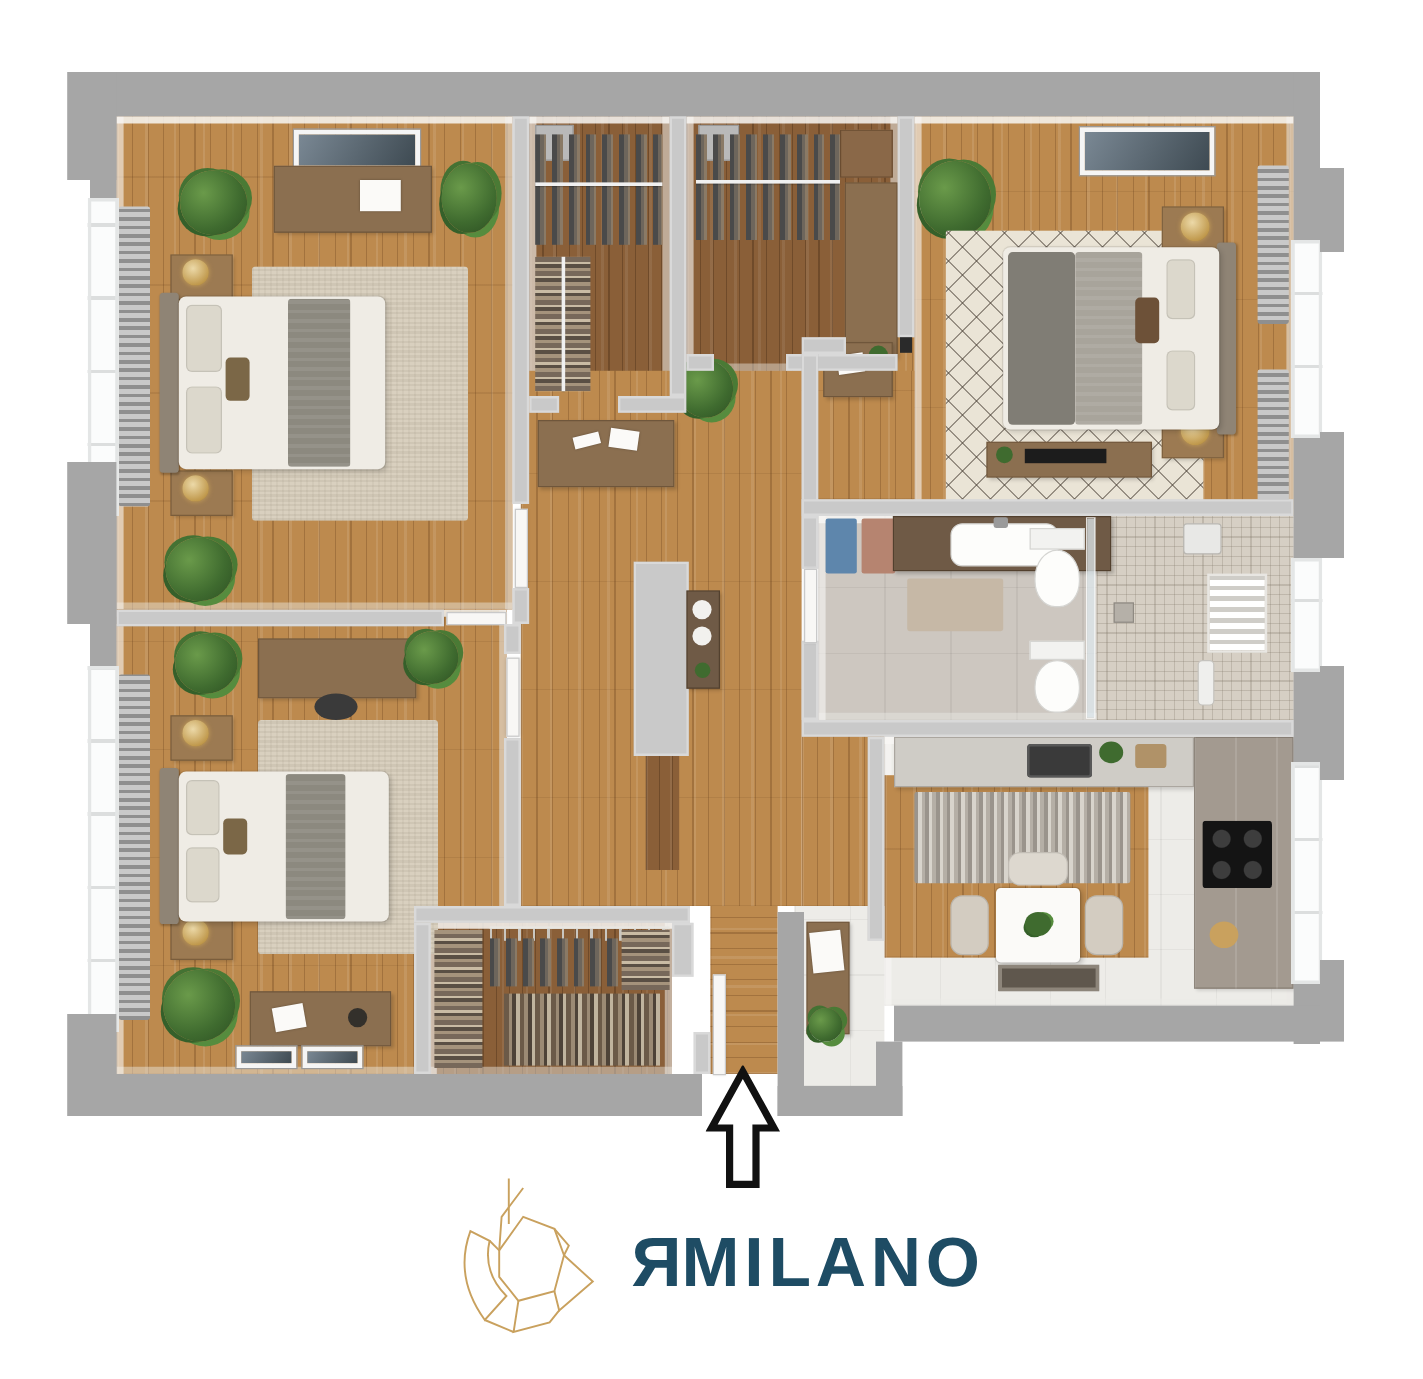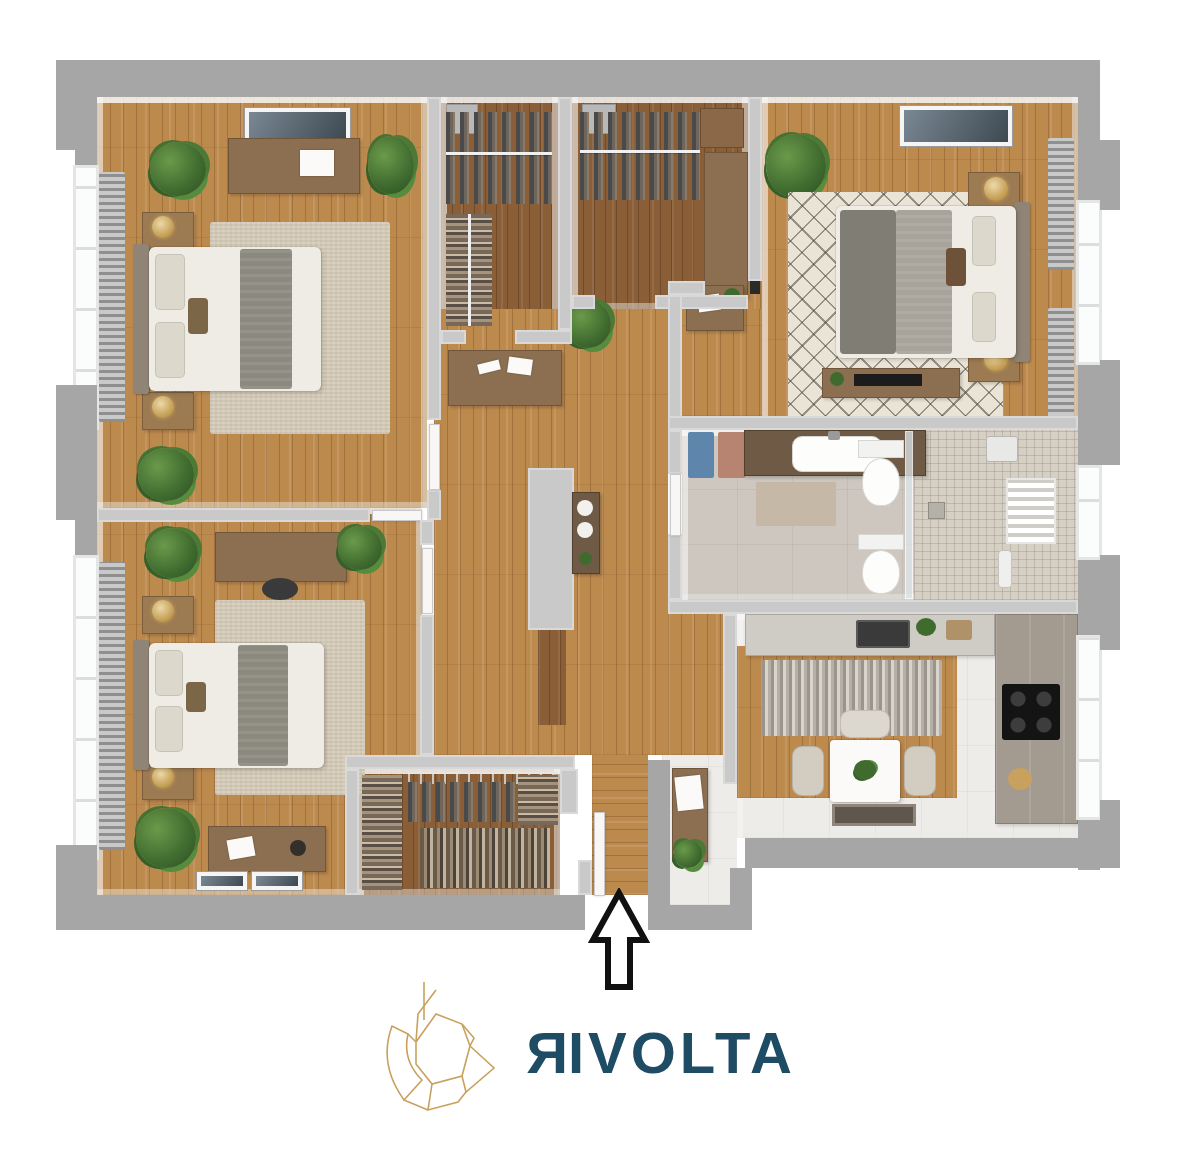--- a/index.html
+++ b/index.html
@@ -296,17 +296,17 @@
       <path d="M58 10 L40 34 L38 62"></path>
       <path d="M14 46 Q0 84 26 120 L44 100 Q24 80 30 54 Z"></path>
       <path d="M38 62 L58 34 L84 44 L92 66 L84 96 L54 104 L38 84 Z"></path>
       <path d="M84 44 L96 58 L92 66"></path>
       <path d="M92 66 L116 88 L88 112 L84 96"></path>
       <path d="M54 104 L50 130 L80 122 L88 112"></path>
       <path d="M26 120 L50 130"></path>
       <path d="M30 54 L38 62"></path>
     </svg>
     <div style="margin-left:26px;">
-      <div class="wordmark"><span class="mirror">R</span><span>IVOLTA</span></div>
+      <div class="wordmark"><span class="mirror">R</span><span>MILANO</span></div>
     </div>
   </div>
 
 </div>
 
 </body></html>

